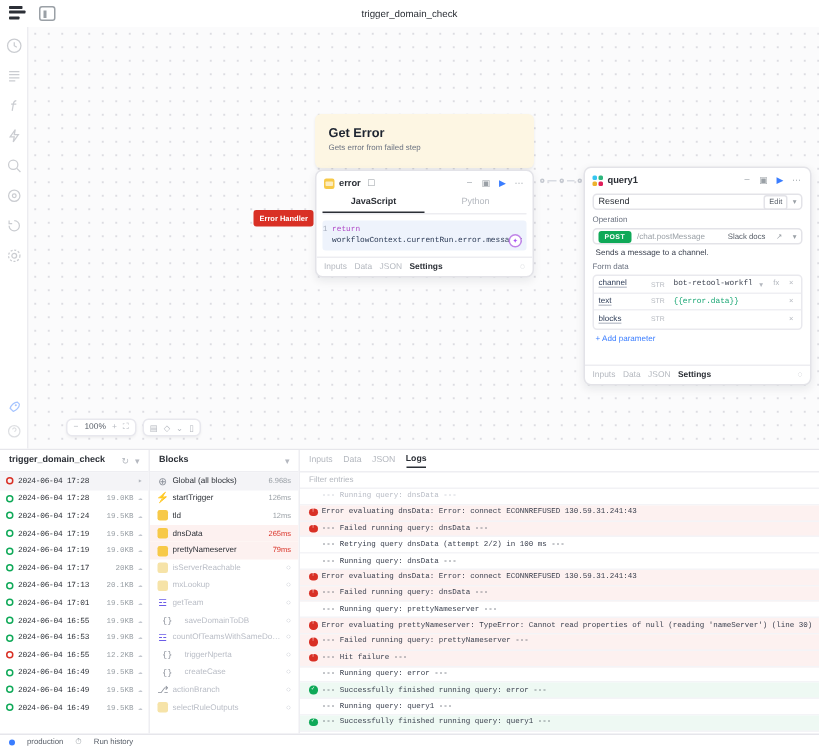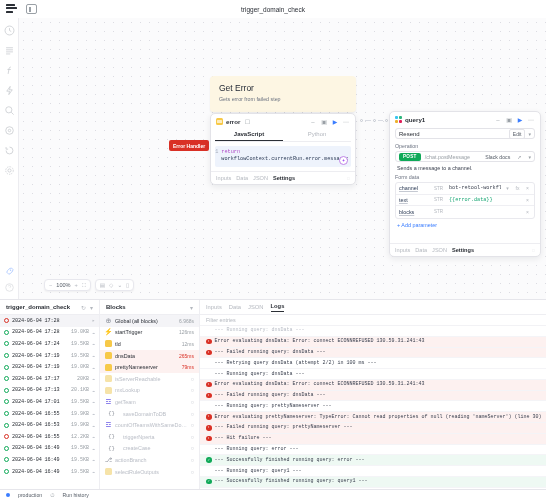--- a/index.html
+++ b/index.html
@@ -35,21 +35,21 @@
 
   
   .canvas { flex:1; position:relative; background:#fbfbfc;
      background-image:radial-gradient(#dcdce2 .7px, transparent .7px);
      background-size:9px 9px; overflow:hidden; }
 
   
   .note { position:absolute; left:191px; top:58px; width:146px; height:36px;
      background:#fdf6e3; border-radius:4px; padding:7px 9px;
      box-shadow:0 1px 2px rgba(0,0,0,.07); }
-  .note h3 { font-size:8.5px; font-weight:400; color:#1d2430; }
+  .note h3 { font-size:8.5px; font-weight:700; color:#1d2430; }
   .note p { font-size:5.3px; color:#6b7280; margin-top:3px; }
 
   
   .card { position:absolute; background:#fff; border:1px solid #e3e3e8; border-radius:5px;
      box-shadow:0 2px 6px rgba(16,24,40,.08); display:flex; flex-direction:column; }
   .card-head { display:flex; align-items:center; gap:3px; padding:4px 5px 3px 5px; }
   .card-title { font-size:6.2px; font-weight:600; color:#2b2f36; }
   .head-ico { width:7px; height:7px; border-radius:1.5px; }
   .ico-yellow { background:#f7c948; position:relative; }
   .ico-yellow::after{content:"";position:absolute;left:1px;top:2.2px;width:5px;height:3px;

